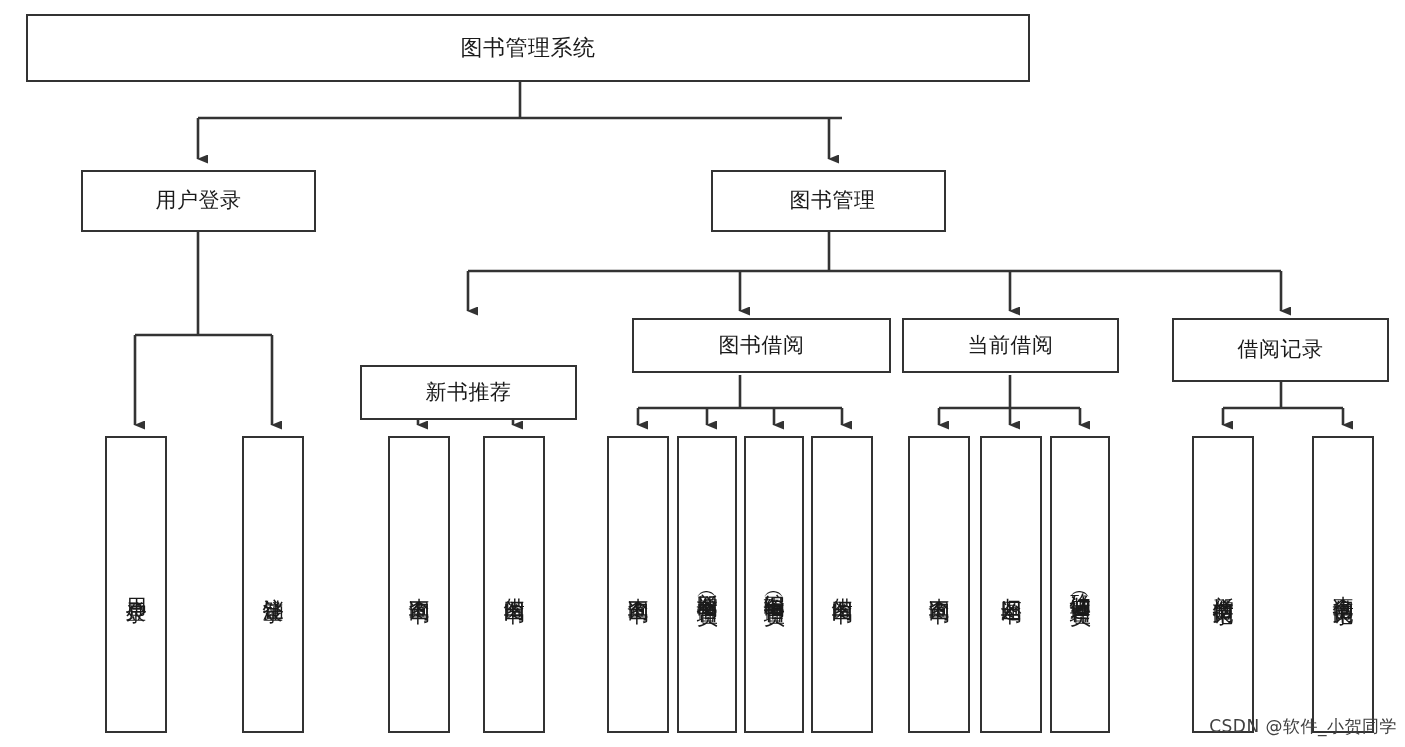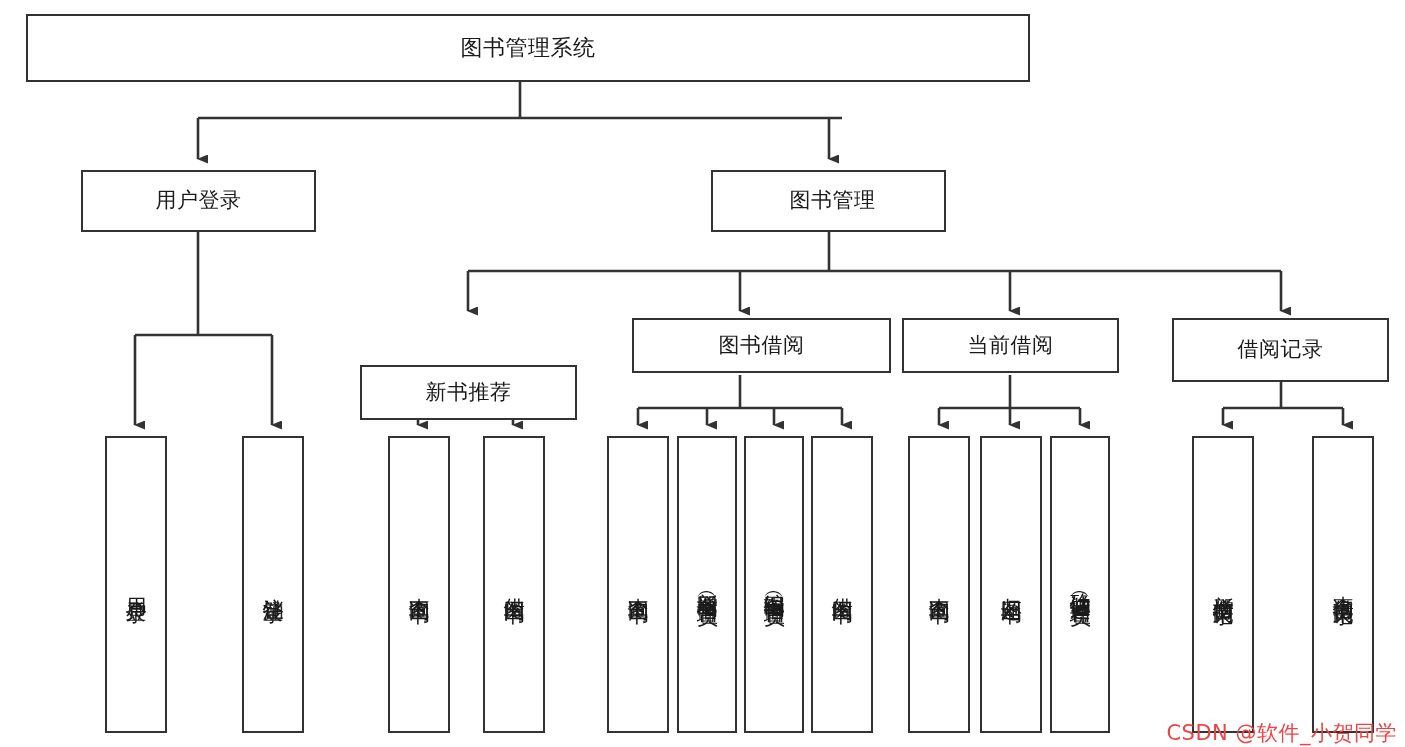--- a/index.html
+++ b/index.html
@@ -57,23 +57,23 @@
     text-align: center;
   }
   .node-v .vlabel {
     writing-mode: vertical-rl;
     text-orientation: upright;
     display: block;
   }
   #watermark {
     position: absolute;
     right: 8px;
-    bottom: 0;
-    font-size: 21px;
-    color: #ef4444;
+    bottom: 9px;
+    font-size: 17px;
+    color: #404040;
     white-space: nowrap;
     z-index: 5;
     letter-spacing: 0.5px;
   }
 </style>
 </head>
 <body>
 
 <div id="diagram-root">
 

